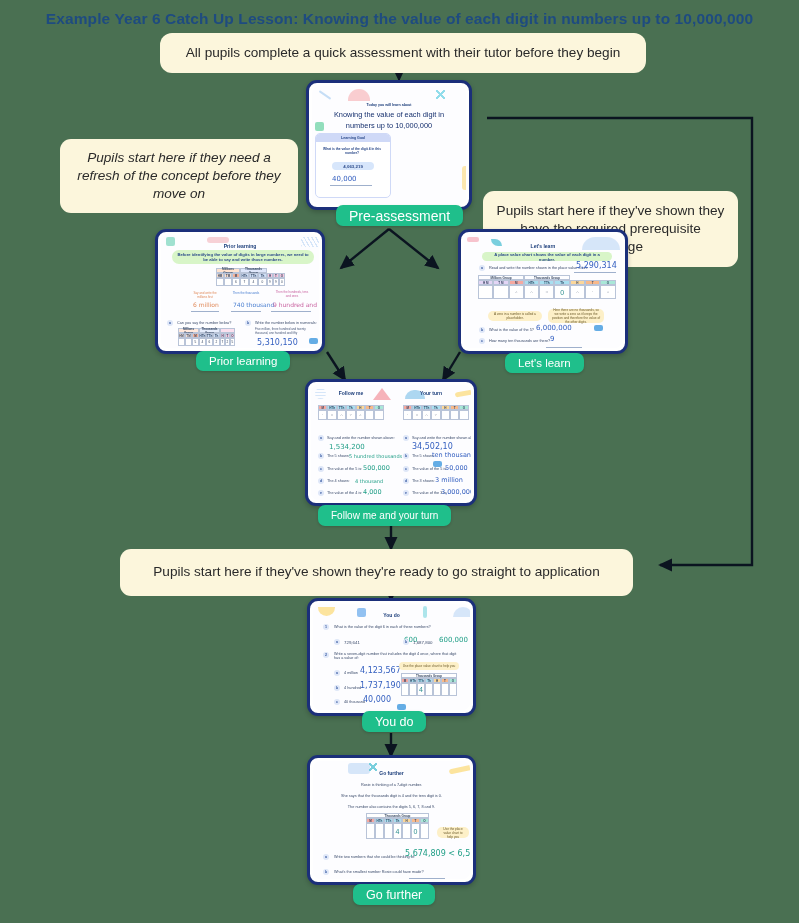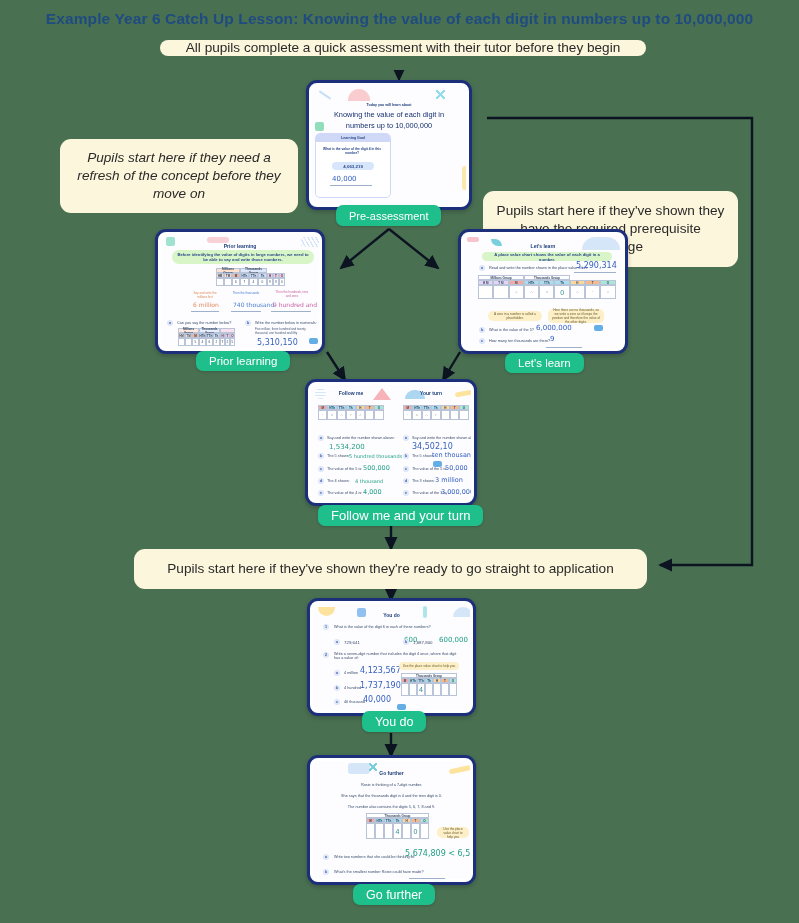--- a/index.html
+++ b/index.html
@@ -77,21 +77,21 @@
   .note{
     position:absolute;background:#fdf0c8;border-radius:5px;
     font-size:3.2px;color:#6b5a2a;text-align:center;display:flex;
     align-items:center;justify-content:center;padding:1px 3px;box-sizing:border-box;line-height:1.25;
   }
   .deco{position:absolute;border-radius:50%;opacity:.85;}
 
   
   .pill{
     position:absolute;background:#1fbf8b;color:#fff;border-radius:7px;
-    font-size:11px;display:flex;align-items:center;justify-content:center;
+    font-size:14px;display:flex;align-items:center;justify-content:center;
     padding:3px 13px;box-sizing:border-box;white-space:nowrap;
     box-shadow:0 1px 3px rgba(0,0,0,.18);
   }
 
   
   .svg-layer{position:absolute;inset:0;pointer-events:none;}
 </style>
 </head>
 <body>
 
@@ -117,21 +117,21 @@
 
     <line x1="391" y1="525" x2="391" y2="549" stroke="#0b1420" stroke-width="2.4" marker-end="url(#ah)"></line>
 
     <polyline points="487,118 752,118 752,565 660,565" fill="none" stroke="#0b1420" stroke-width="2.4" marker-end="url(#ah)"></polyline>
 
     <line x1="391" y1="585" x2="391" y2="600" stroke="#0b1420" stroke-width="2.4" marker-end="url(#ah)"></line>
 
     <line x1="391" y1="733" x2="391" y2="756" stroke="#0b1420" stroke-width="2.4" marker-end="url(#ah)"></line>
   </svg>
 
-  <div class="callout" style="left:160px;top:40px;width:486px;height:16px;border-radius:12px;">
+  <div class="callout" style="left:160px;top:33px;width:486px;height:40px;border-radius:12px;">
     <span>All pupils complete a quick assessment with their tutor before they begin</span>
   </div>
 
   <div class="slide" style="left:306px;top:80px;width:166px;height:130px;">
     <div class="slide-inner">
       <div class="deco" style="left:36px;top:3px;width:22px;height:12px;border-radius:22px 22px 0 0;background:#f8c4c8;"></div>
       <div class="deco" style="left:124px;top:4px;width:9px;height:9px;border-radius:0;background:linear-gradient(45deg,transparent 43%,#7fd8e8 43%,#7fd8e8 57%,transparent 57%),linear-gradient(-45deg,transparent 43%,#7fd8e8 43%,#7fd8e8 57%,transparent 57%);"></div>
       <div class="deco" style="left:6px;top:8px;width:14px;height:2px;border-radius:1px;background:#bcd8f5;transform:rotate(35deg);"></div>
       <div class="deco" style="left:3px;top:36px;width:9px;height:9px;background:#7fd8b0;border-radius:2px;"></div>
       <div class="deco" style="left:150px;top:80px;width:8px;height:24px;border-radius:3px;background:#fbe3a0;"></div>
@@ -389,23 +389,23 @@
       <div class="hand blue" style="left:134px;top:79px;font-size:6.5px;">50,000</div>
       <div class="bullet" style="left:92px;top:93px;">d</div>
       <div class="qline" style="left:101px;top:94px;">The 3 shows:</div>
       <div class="hand blue" style="left:124px;top:91px;font-size:6.5px;">3 million</div>
       <div class="bullet" style="left:92px;top:105px;">e</div>
       <div class="qline" style="left:101px;top:106px;">The value of the 3 is:</div>
       <div class="hand blue" style="left:130px;top:103px;font-size:6.5px;">3,000,000</div>
       <div class="deco" style="left:122px;top:76px;width:9px;height:6px;border-radius:2px;background:#4a9fe0;"></div>
     </div>
   </div>
-  <div class="pill" style="left:318px;top:505px;height:21px;font-size:13px;">Follow me and your turn</div>
-
-  <div class="callout" style="left:134px;top:549px;width:513px;height:40px;">
+  <div class="pill" style="left:318px;top:505px;height:21px;font-size:10px;">Follow me and your turn</div>
+
+  <div class="callout" style="left:120px;top:549px;width:513px;height:47px;">
     <span>Pupils start here if they've shown they're ready to go straight to application</span>
   </div>
 
   <div class="slide" style="left:307px;top:598px;width:169px;height:118px;">
     <div class="slide-inner">
       <div class="deco" style="left:5px;top:3px;width:17px;height:9px;border-radius:0 0 14px 14px;background:#fbdf8d;"></div>
       <div class="deco" style="left:44px;top:4px;width:9px;height:9px;background:#7fb6ef;border-radius:2px;"></div>
       <div class="deco" style="left:110px;top:2px;width:4px;height:12px;border-radius:2px;background:#9fe0e8;"></div>
       <div class="deco" style="left:140px;top:3px;width:20px;height:10px;border-radius:10px 10px 0 0;background:#cfe2f8;"></div>
       <div class="slide-head" style="top:4px;">You do</div>

